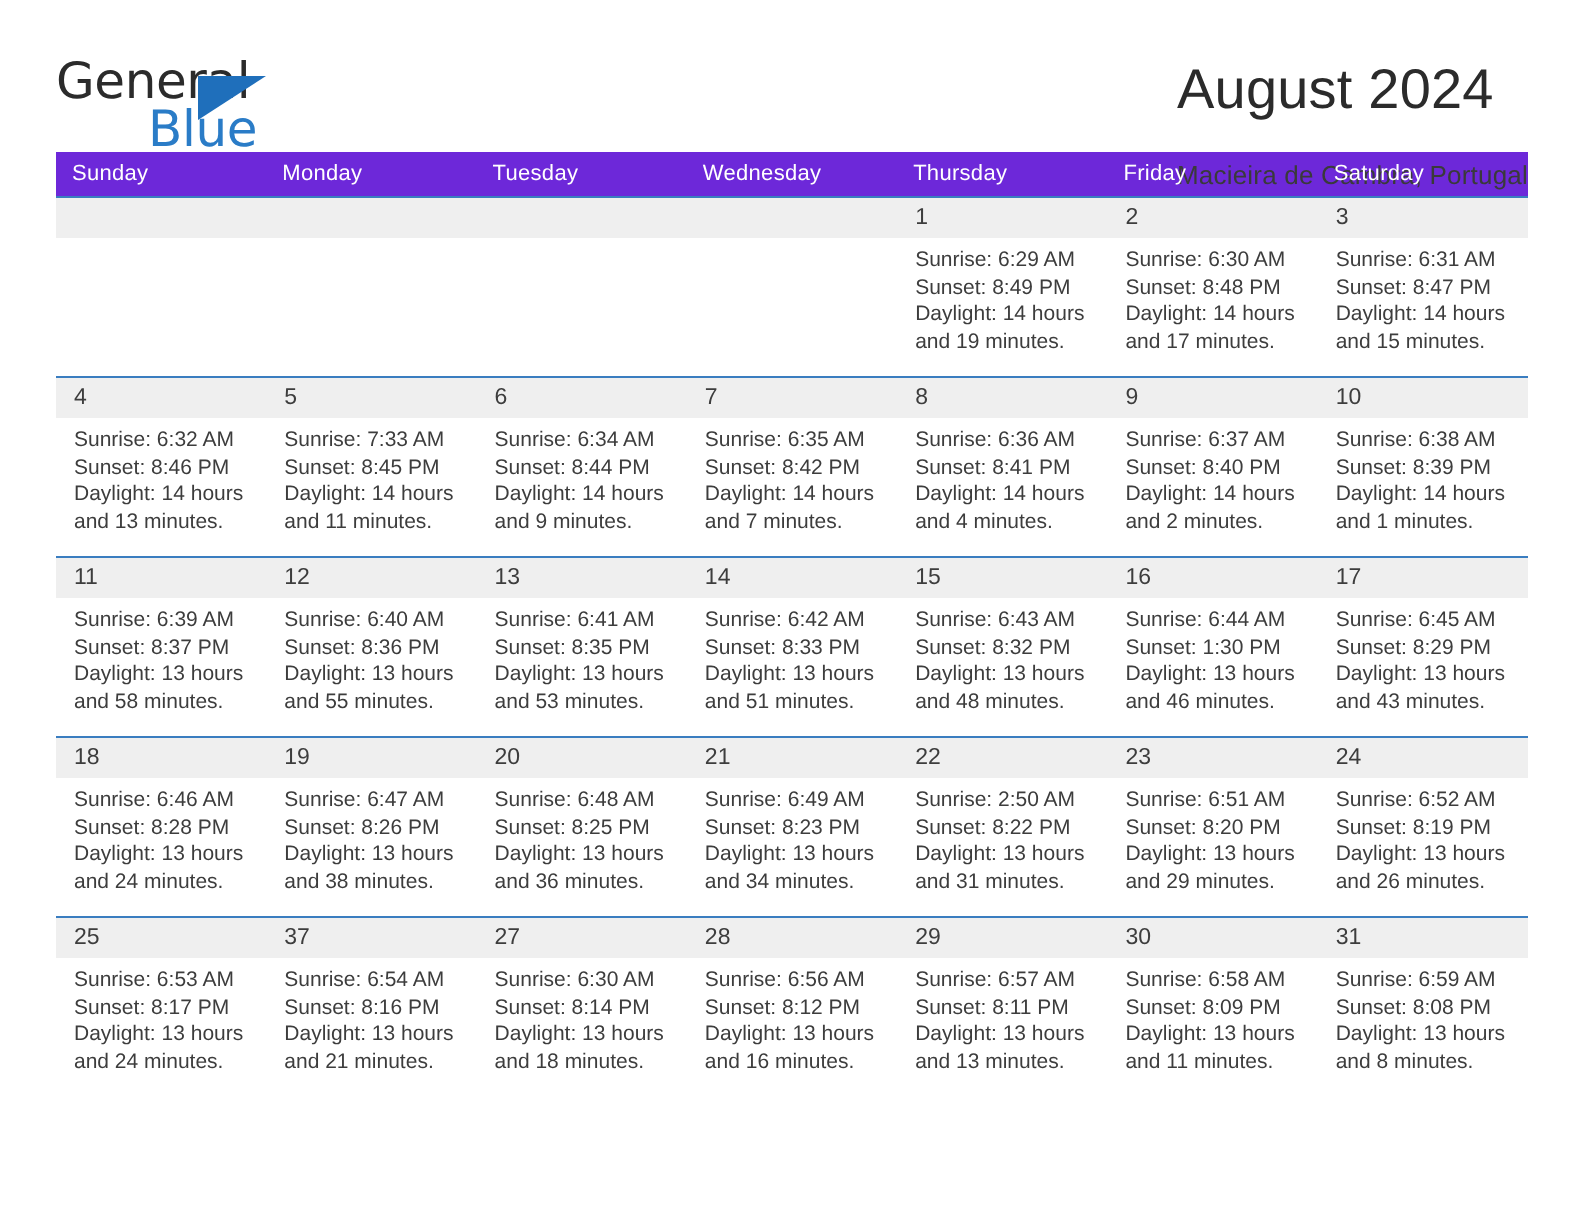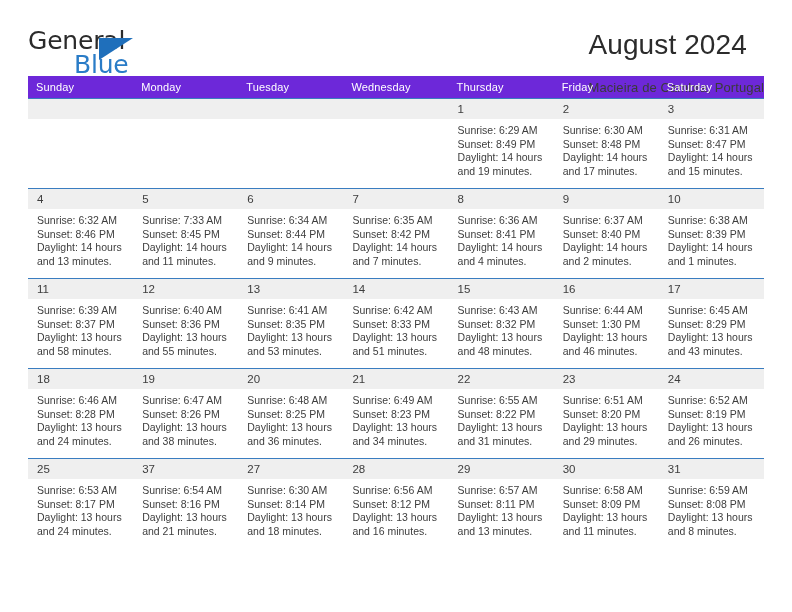--- a/index.html
+++ b/index.html
@@ -418,21 +418,21 @@
                 <div>Sunset: 8:23 PM</div>
                 <div>Daylight: 13 hours</div>
                 <div>and 34 minutes.</div>
               </div>
             </div>
           </td>
           <td>
             <div class="cell">
               <div class="daynum">22</div>
               <div class="info">
-                <div>Sunrise: 6:55 AM</div>
+                <div>Sunrise: 2:50 AM</div>
                 <div>Sunset: 8:22 PM</div>
                 <div>Daylight: 13 hours</div>
                 <div>and 31 minutes.</div>
               </div>
             </div>
           </td>
           <td>
             <div class="cell">
               <div class="daynum">23</div>
               <div class="info">

